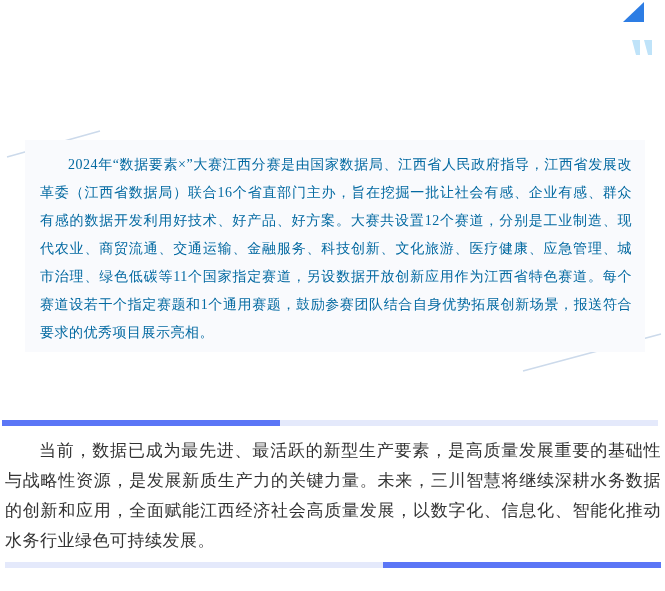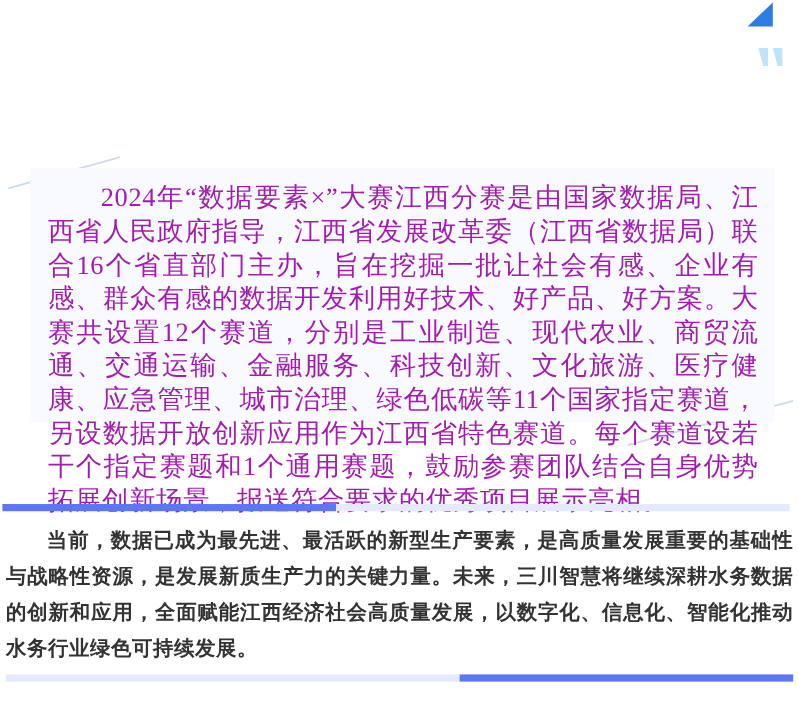--- a/index.html
+++ b/index.html
@@ -28,23 +28,23 @@
 
   
   .quote-card {
     position: absolute;
     left: 25px; top: 140px;
     width: 620px; height: 212px;
     background: #f9fafd;
     padding: 11px 13px 0 15px;
   }
   .quote-card p {
-    font-size: 22px;
+    font-size: 14px;
     line-height: 28px;
-    color: #a21caf;
+    color: #0369a1;
     text-indent: 2em;
     text-align: justify;
     letter-spacing: 0.5px;
   }
 
   
   .divider-top { position: absolute; left: 2px; top: 420px; width: 656px; height: 6px; display: flex; }
   .divider-top .seg-accent { width: 278px; height: 6px; background: #5b76f6; }
   .divider-top .seg-light  { flex: 1; height: 6px; background: #e4e9fb; }
 
@@ -56,21 +56,20 @@
   .body-paragraph {
     position: absolute;
     left: 5px; top: 436px;
     width: 656px;
     font-size: 17px;
     line-height: 30px;
     color: #333333;
     text-indent: 2em;
     text-align: justify;
     letter-spacing: 0.5px;
-    font-weight: bold;
   }
 </style>
 </head>
 <body>
 
 <div class="page">
 
   <svg class="decor-lines" width="665" height="591" viewBox="0 0 665 591">
     <line x1="7" y1="157" x2="100" y2="131" stroke="#ccdaeb" stroke-width="1.5"></line>
     <line x1="523" y1="371" x2="661" y2="334" stroke="#ccdaeb" stroke-width="1.5"></line>

